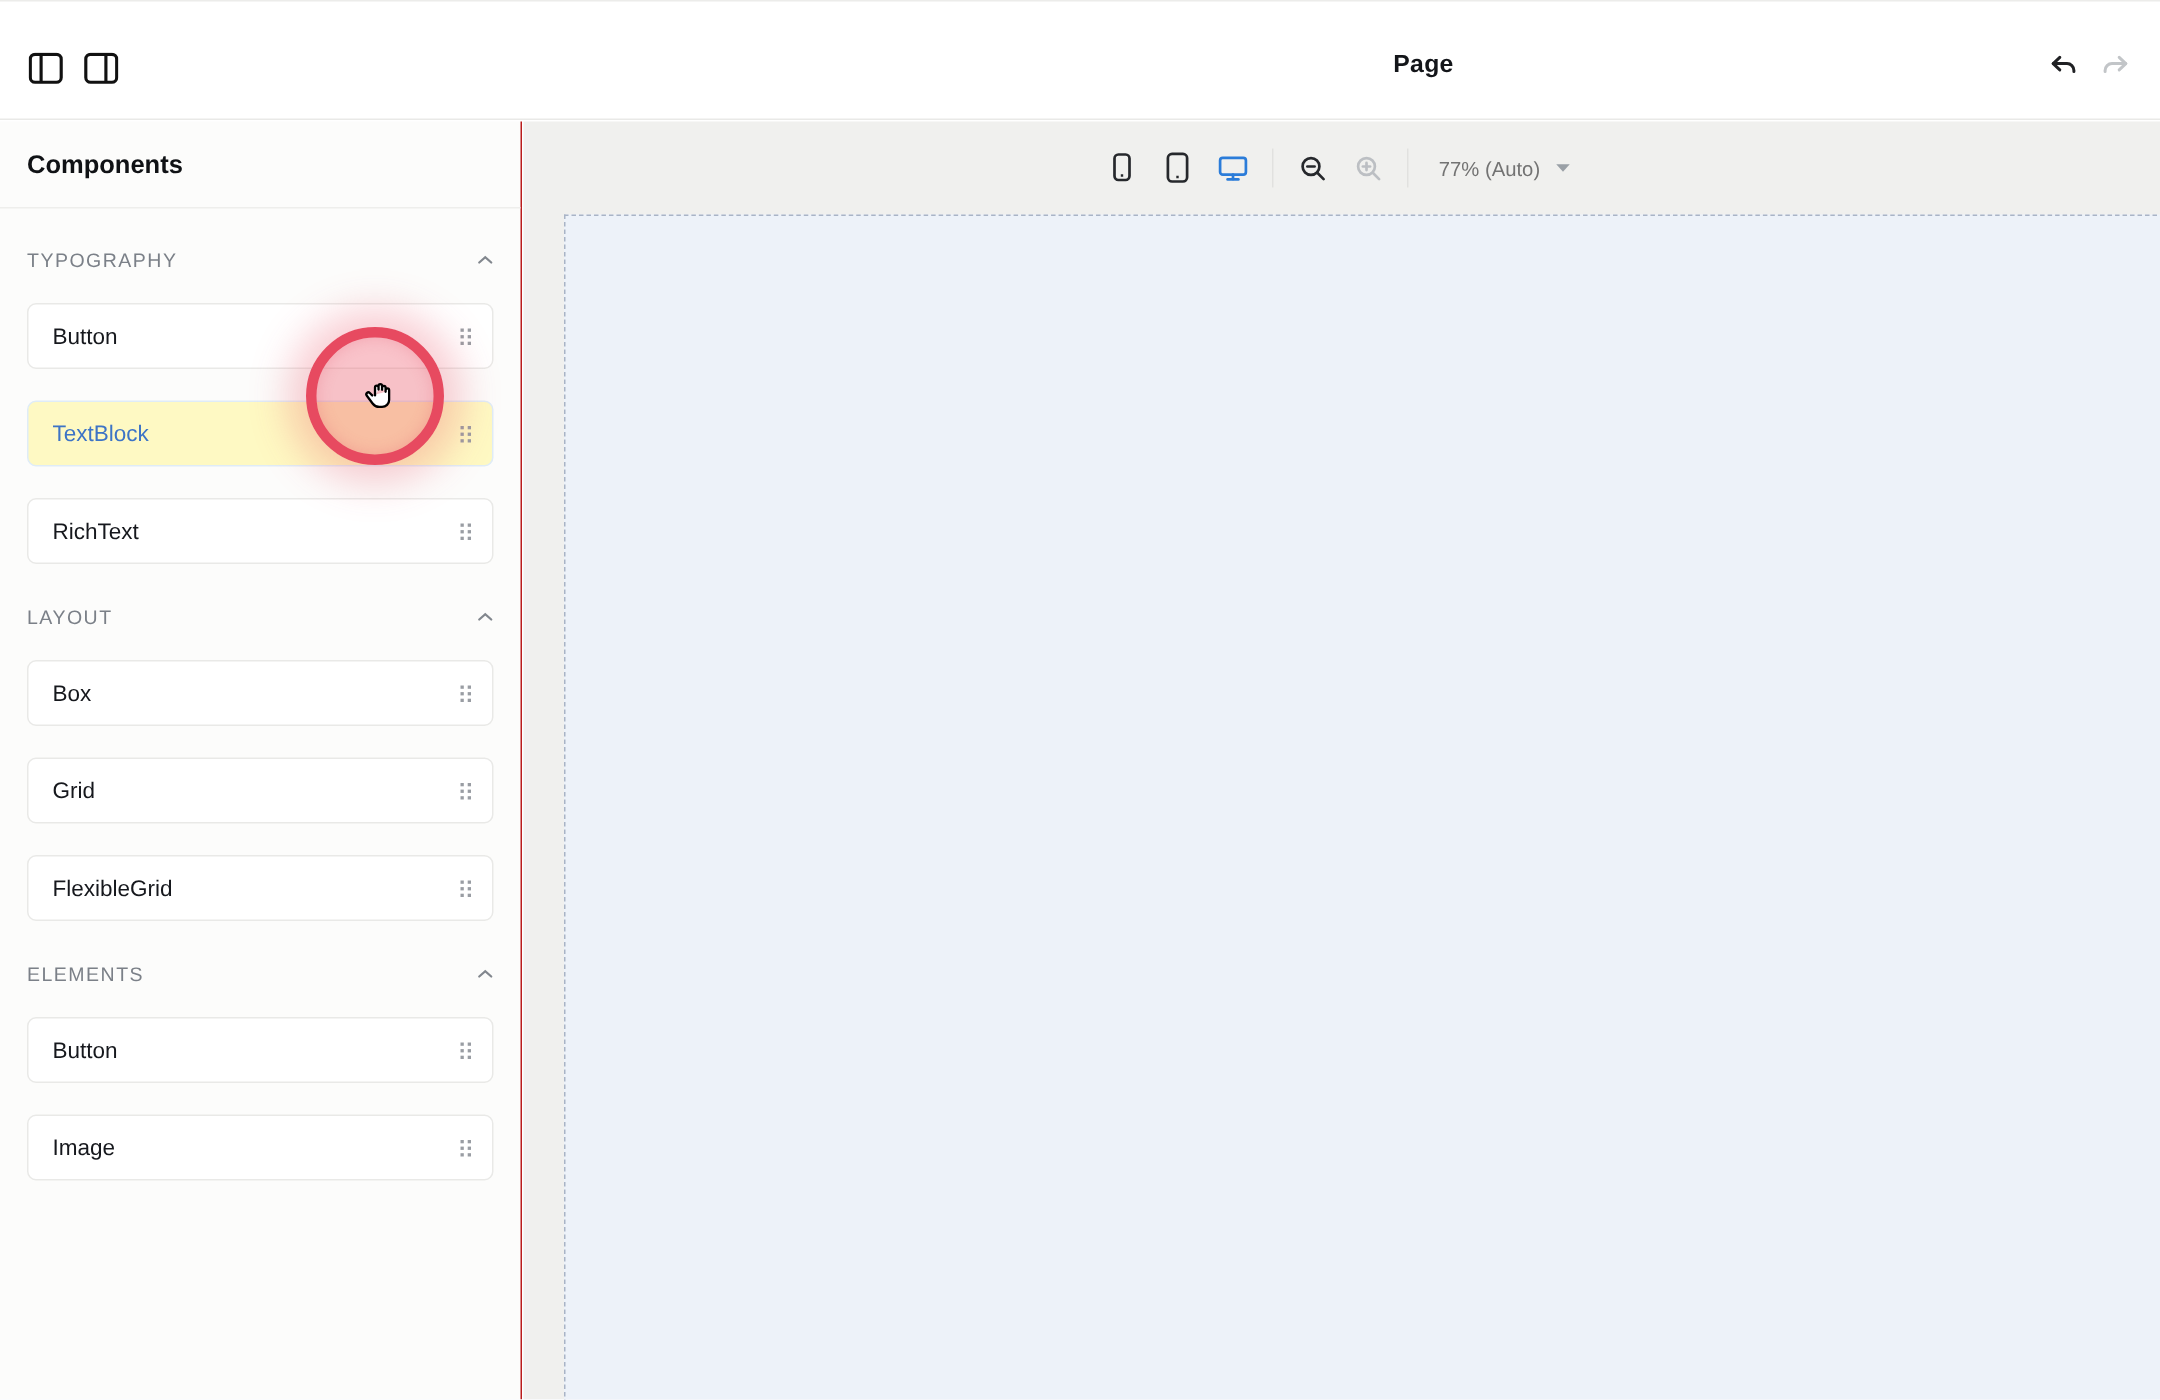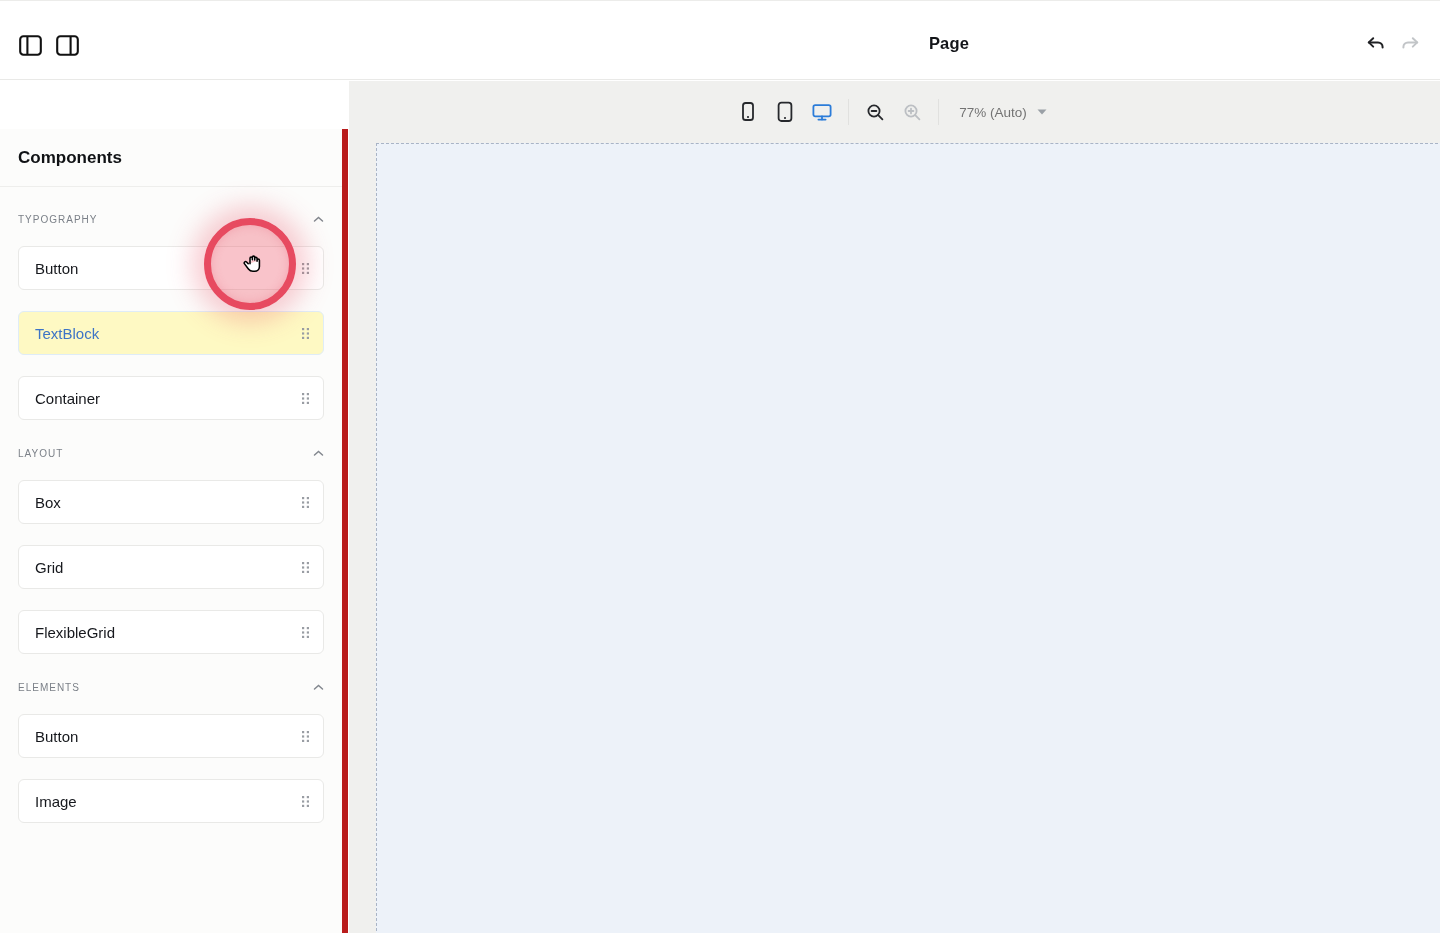--- a/index.html
+++ b/index.html
@@ -11,30 +11,30 @@
             border-top:1px solid #ececea; border-bottom:1px solid #e9e9e7; z-index:5; }
   .topbar-left { position:absolute; left:18px; top:32px; display:flex; gap:13px; }
   .icon-btn { width:24px; height:24px; display:flex; align-items:center; justify-content:center;
               background:none; border:none; cursor:pointer; padding:0; }
   .page-title { position:absolute; left:913px; top:33px; transform:translateX(-50%);
                 font-size:16.5px; font-weight:bold; color:#131519; letter-spacing:.2px;margin-left:36px; }
   .topbar-right { position:absolute; right:18px; top:31px; display:flex; gap:11px; }
 
   
   .sidebar { position:absolute; top:81px; left:0; width:348px; bottom:0;
-             background:#fcfcfb; border-right:6px solid #b91c1c; z-index:4;margin-top:48px; }
+             background:#fcfcfb; border-right:1px solid #b91c1c; z-index:4; }
   .sidebar-header { height:58px; display:flex; align-items:center; padding:0 18px;
                     border-bottom:1px solid #eeeeec; }
   .sidebar-title { font-size:17px; font-weight:bold; color:#101215; }
   .panel-body { padding:0 18px; overflow:hidden; height:calc(100% - 58px); }
 
   .section-label-row { margin:28px 0 21px; display:flex; align-items:center;
                        justify-content:space-between; cursor:pointer; }
   .section-label-row:first-child { margin-top:27px; }
-  .section-label { font-size:10px; font-weight:500; color:#7b8088; letter-spacing:1px; }
+  .section-label { font-size:13px; font-weight:500; color:#7b8088; letter-spacing:1px; }
 
   .component-card { height:44px; background:#fff; border:1px solid #e9e9e7; border-radius:6px;
                     display:flex; align-items:center; justify-content:space-between;
                     padding:0 13px 0 16px; margin-bottom:21px; cursor:grab; }
   .component-card .card-label { font-size:15px; color:#16181d; }
   .component-card.highlighted { background:#fef9c3; border-color:#dfecf7; }
   .component-card.highlighted .card-label { color:#3d74c6; }
   .drag-handle { display:flex; align-items:center; cursor:grab; }
 
   
@@ -144,21 +144,21 @@
             <rect x="5.8" y="1" width="2.2" height="2.2"></rect>
             <rect x="1" y="5.4" width="2.2" height="2.2"></rect>
             <rect x="5.8" y="5.4" width="2.2" height="2.2"></rect>
             <rect x="1" y="9.8" width="2.2" height="2.2"></rect>
             <rect x="5.8" y="9.8" width="2.2" height="2.2"></rect>
           </svg>
       </span>
     </div>
 
     <div class="component-card">
-      <span class="card-label">Container</span>
+      <span class="card-label">RichText</span>
       <span class="drag-handle">
         <svg width="9" height="13" viewBox="0 0 9 13" fill="#999da3">
             <rect x="1" y="1" width="2.2" height="2.2"></rect>
             <rect x="5.8" y="1" width="2.2" height="2.2"></rect>
             <rect x="1" y="5.4" width="2.2" height="2.2"></rect>
             <rect x="5.8" y="5.4" width="2.2" height="2.2"></rect>
             <rect x="1" y="9.8" width="2.2" height="2.2"></rect>
             <rect x="5.8" y="9.8" width="2.2" height="2.2"></rect>
           </svg>
       </span>

